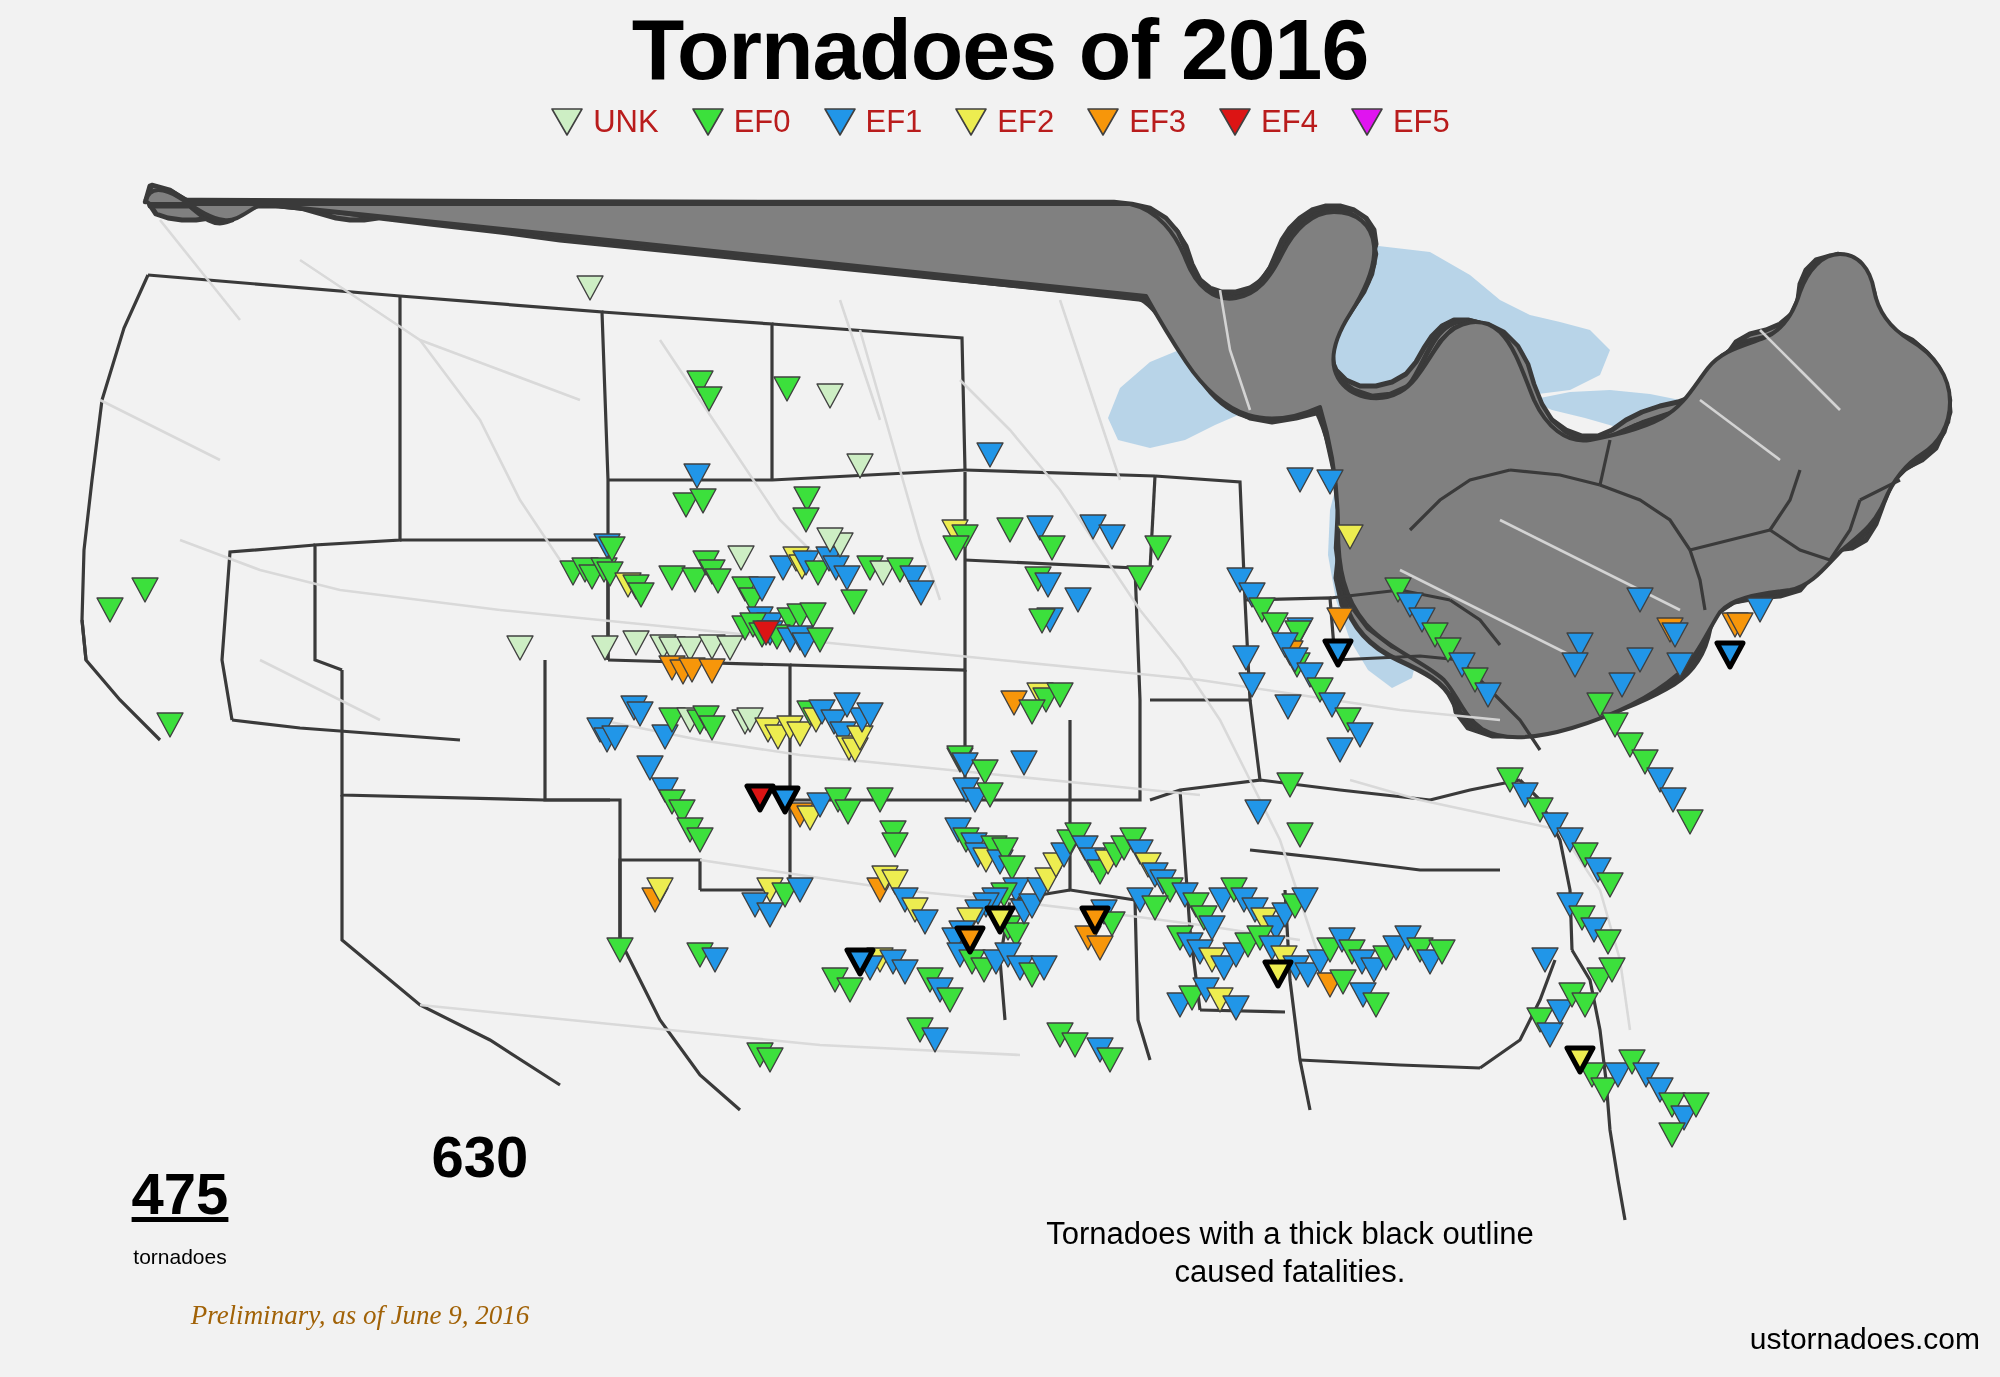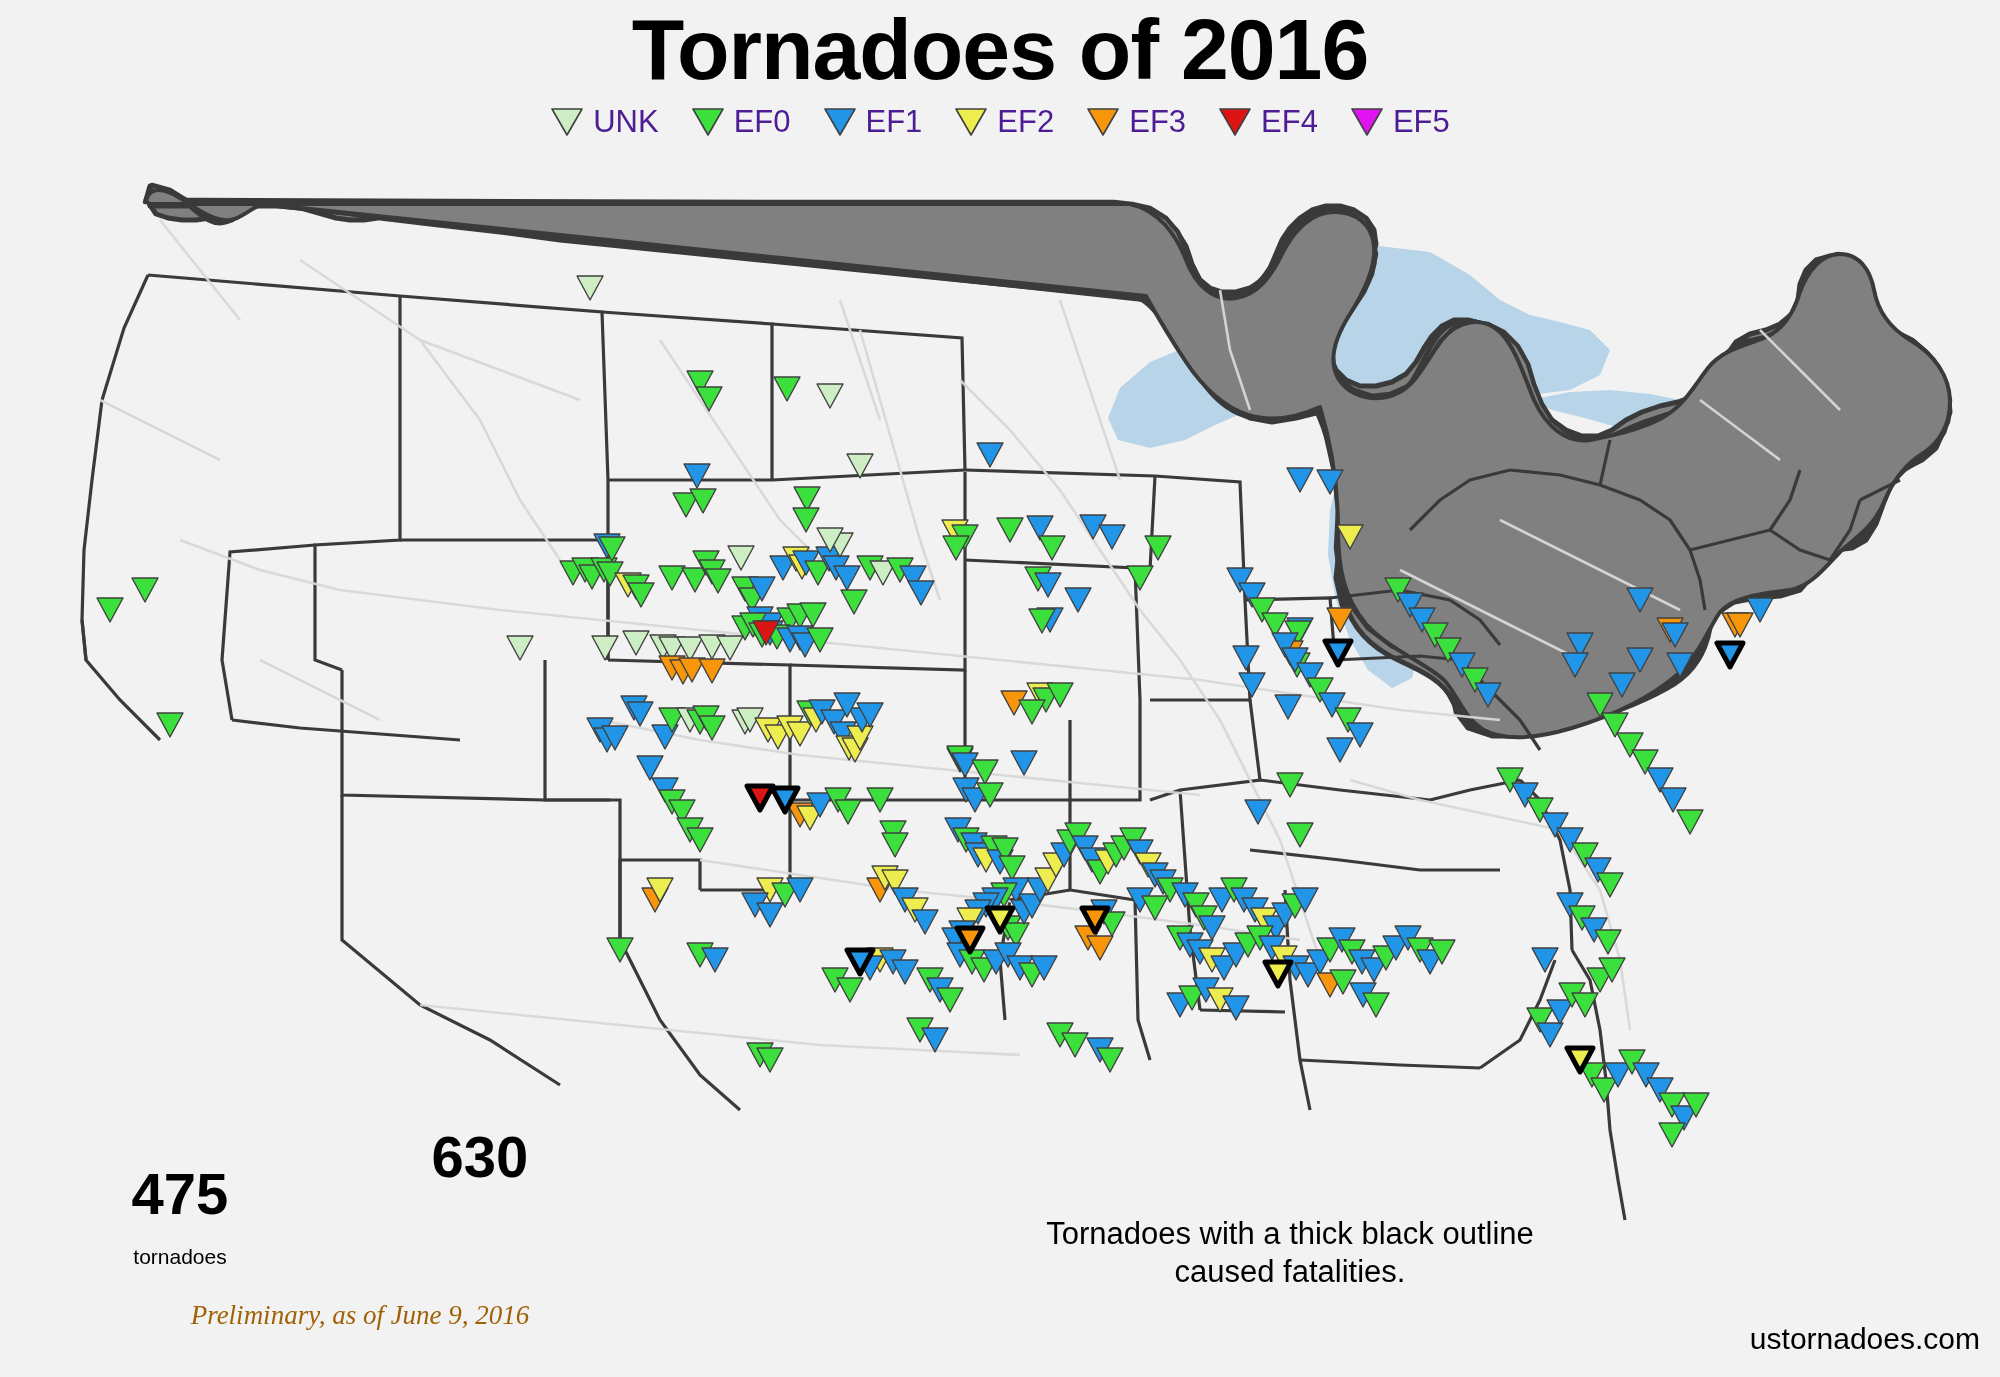--- a/index.html
+++ b/index.html
@@ -25,35 +25,35 @@
   .legend{
     position:absolute;left:0;top:104px;width:2000px;
     display:flex;justify-content:center;align-items:center;
     gap:0px;
   }
   .legend-item{display:flex;align-items:center;margin:0 16px;}
   .legend-swatch{
     width:34px;height:30px;margin-right:9px;
   }
   .legend-label{
-    font-size:31px;color:#4c1d95;
+    font-size:31px;color:#b91c1c;
     font-family:"Liberation Sans", sans-serif;
   }
 
   #map-wrap{position:absolute;left:0;top:100px;width:2000px;height:1180px;}
   svg.mapsvg{display:block;width:2000px;height:1180px;}
 
   .stats{position:absolute;left:0;top:0;width:2000px;height:1377px;pointer-events:none;}
   .stat-num{
     position:absolute;font-size:58px;font-weight:bold;color:#000;text-align:center;
   }
   .stat-lab{
     position:absolute;font-size:21px;color:#000;text-align:center;
   }
-  #stat1-num{left:60px;top:1160px;width:240px;}
+  #stat1-num{left:60px;top:1160px;width:240px;text-decoration:underline;}
   #stat1-lab{left:40px;top:1245px;width:280px;}
   #stat2-num{left:360px;top:1123px;width:240px;}
   #stat2-lab{left:300px;top:1245px;width:360px;}
   #prelim{
     position:absolute;left:60px;top:1300px;width:600px;
     font-size:27px;font-style:italic;color:#a16207;text-align:center;
     font-family:"Liberation Serif", serif;
   }
   #fatal-note{
     position:absolute;left:1030px;top:1215px;width:520px;

